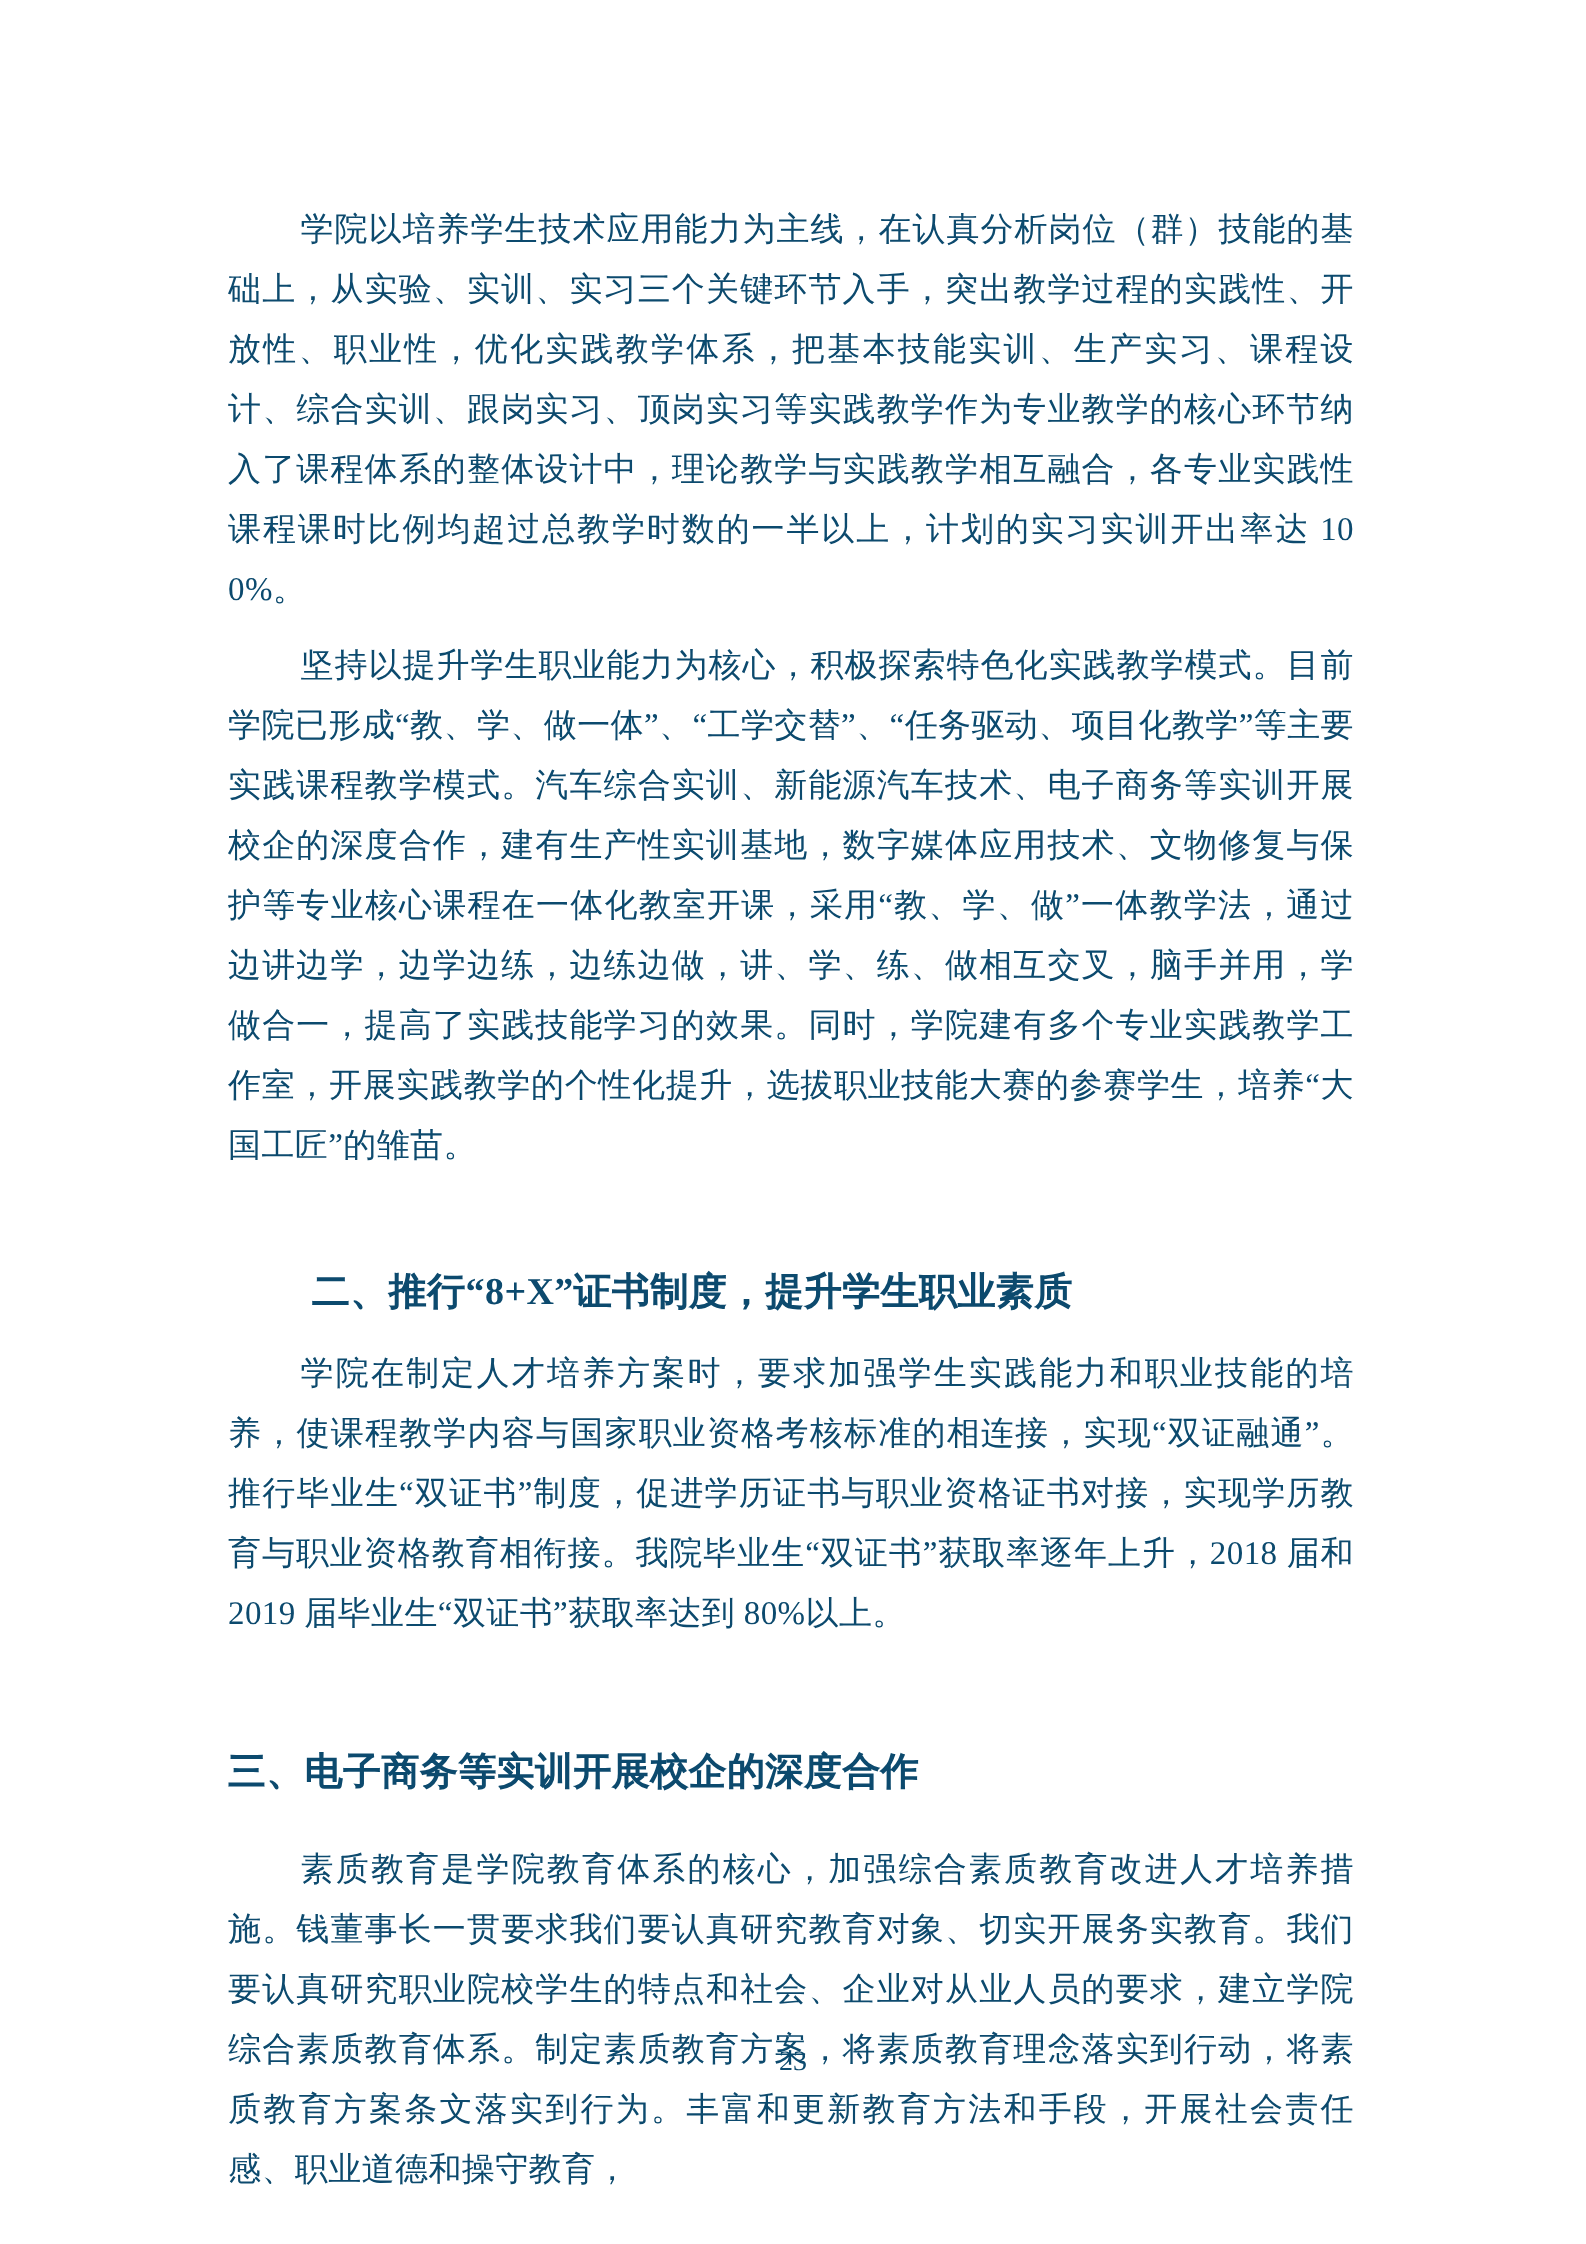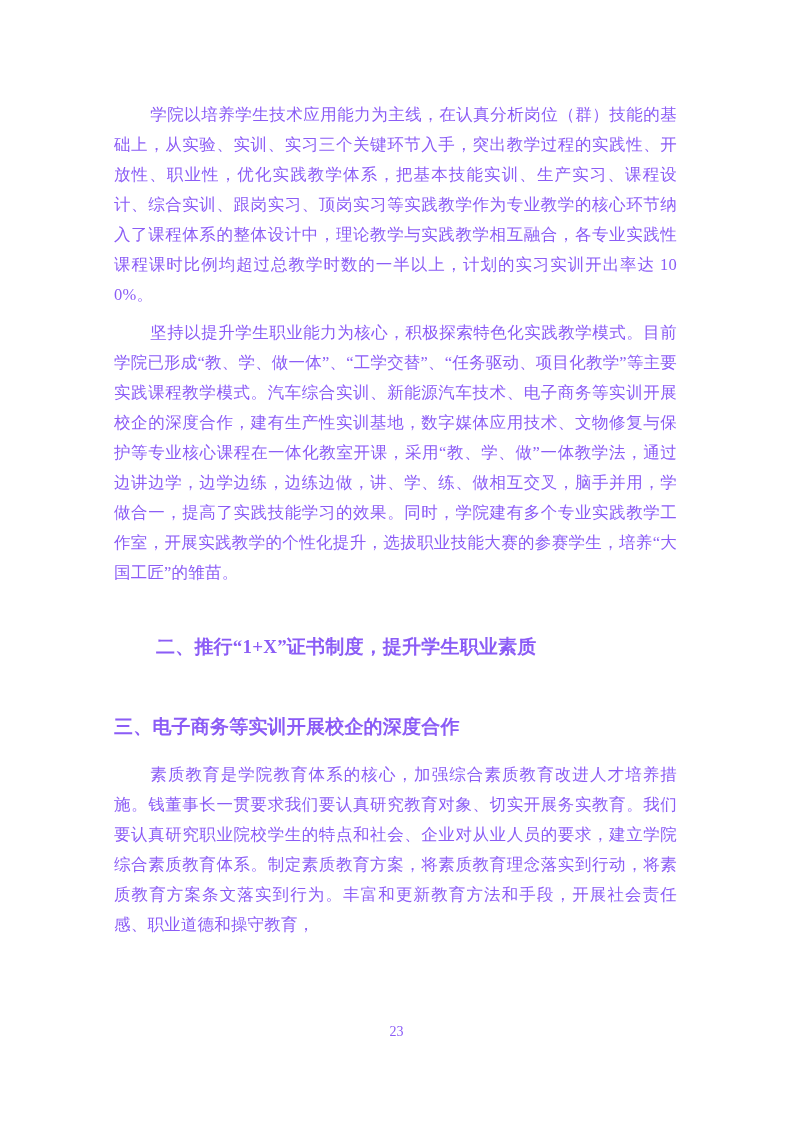--- a/index.html
+++ b/index.html
@@ -6,21 +6,21 @@
     margin: 0;
     padding: 0;
     background: #e9e9e9;
   }
   .page {
     position: relative;
     width: 793px;
     height: 1122px;
     margin: 0 auto;
     background: #ffffff;
-    color: #8b5cf6;
+    color: #0c4a6e;
     font-family: "Liberation Serif", "DejaVu Serif", serif;
     overflow: hidden;
   }
   .body-text {
     position: absolute;
     left: 114px;
     top: 100px;
     width: 563px;
   }
   .para {
@@ -62,20 +62,21 @@
     line-height: 18px;
   }
 </style>
 </head>
 <body>
 
 <div class="page">
   <main class="body-text">
     <p class="para">学院以培养学生技术应用能力为主线，在认真分析岗位（群）技能的基础上，从实验、实训、实习三个关键环节入手，突出教学过程的实践性、开放性、职业性，优化实践教学体系，把基本技能实训、生产实习、课程设计、综合实训、跟岗实习、顶岗实习等实践教学作为专业教学的核心环节纳入了课程体系的整体设计中，理论教学与实践教学相互融合，各专业实践性课程课时比例均超过总教学时数的一半以上，计划的实习实训开出率达 100%。</p>
     <p class="para">坚持以提升学生职业能力为核心，积极探索特色化实践教学模式。目前学院已形成“教、学、做一体”、“工学交替”、“任务驱动、项目化教学”等主要实践课程教学模式。汽车综合实训、新能源汽车技术、电子商务等实训开展校企的深度合作，建有生产性实训基地，数字媒体应用技术、文物修复与保护等专业核心课程在一体化教室开课，采用“教、学、做”一体教学法，通过边讲边学，边学边练，边练边做，讲、学、练、做相互交叉，脑手并用，学做合一，提高了实践技能学习的效果。同时，学院建有多个专业实践教学工作室，开展实践教学的个性化提升，选拔职业技能大赛的参赛学生，培养“大国工匠”的雏苗。</p>
-    <h2 class="heading heading-2">二、推行“1+X”证书制度，提升学生职业素质</h2>
+    <h2 class="heading heading-2">二、推行“8+X”证书制度，提升学生职业素质</h2>
+    <p class="para">学院在制定人才培养方案时，要求加强学生实践能力和职业技能的培养，使课程教学内容与国家职业资格考核标准的相连接，实现“双证融通”。推行毕业生“双证书”制度，促进学历证书与职业资格证书对接，实现学历教育与职业资格教育相衔接。我院毕业生“双证书”获取率逐年上升，2018 届和 2019 届毕业生“双证书”获取率达到 80%以上。</p>
     <h2 class="heading heading-3">三、电子商务等实训开展校企的深度合作</h2>
     <p class="para">素质教育是学院教育体系的核心，加强综合素质教育改进人才培养措施。钱董事长一贯要求我们要认真研究教育对象、切实开展务实教育。我们要认真研究职业院校学生的特点和社会、企业对从业人员的要求，建立学院综合素质教育体系。制定素质教育方案，将素质教育理念落实到行动，将素质教育方案条文落实到行为。丰富和更新教育方法和手段，开展社会责任感、职业道德和操守教育，</p>
   </main>
   <footer class="page-footer">
     <span class="page-number">23</span>
   </footer>
 </div>
 
 </body></html>

